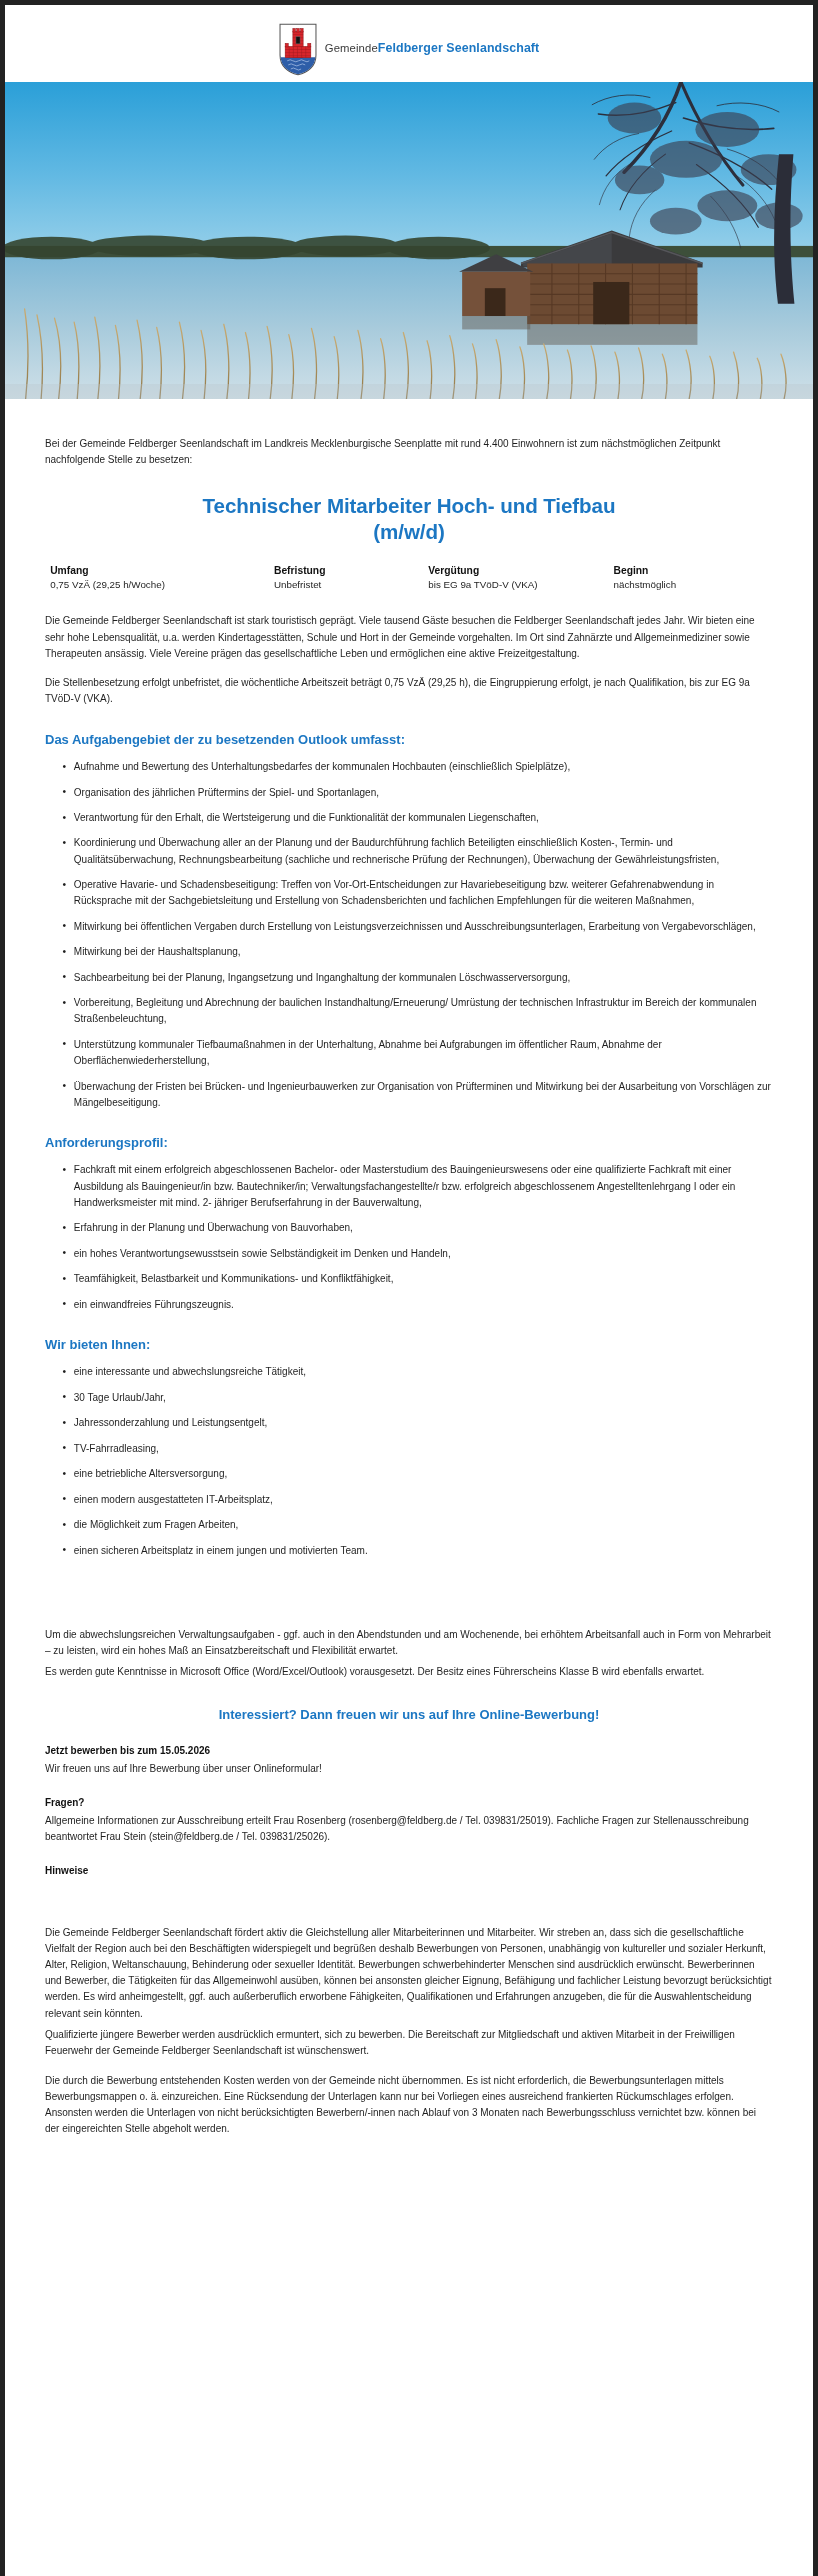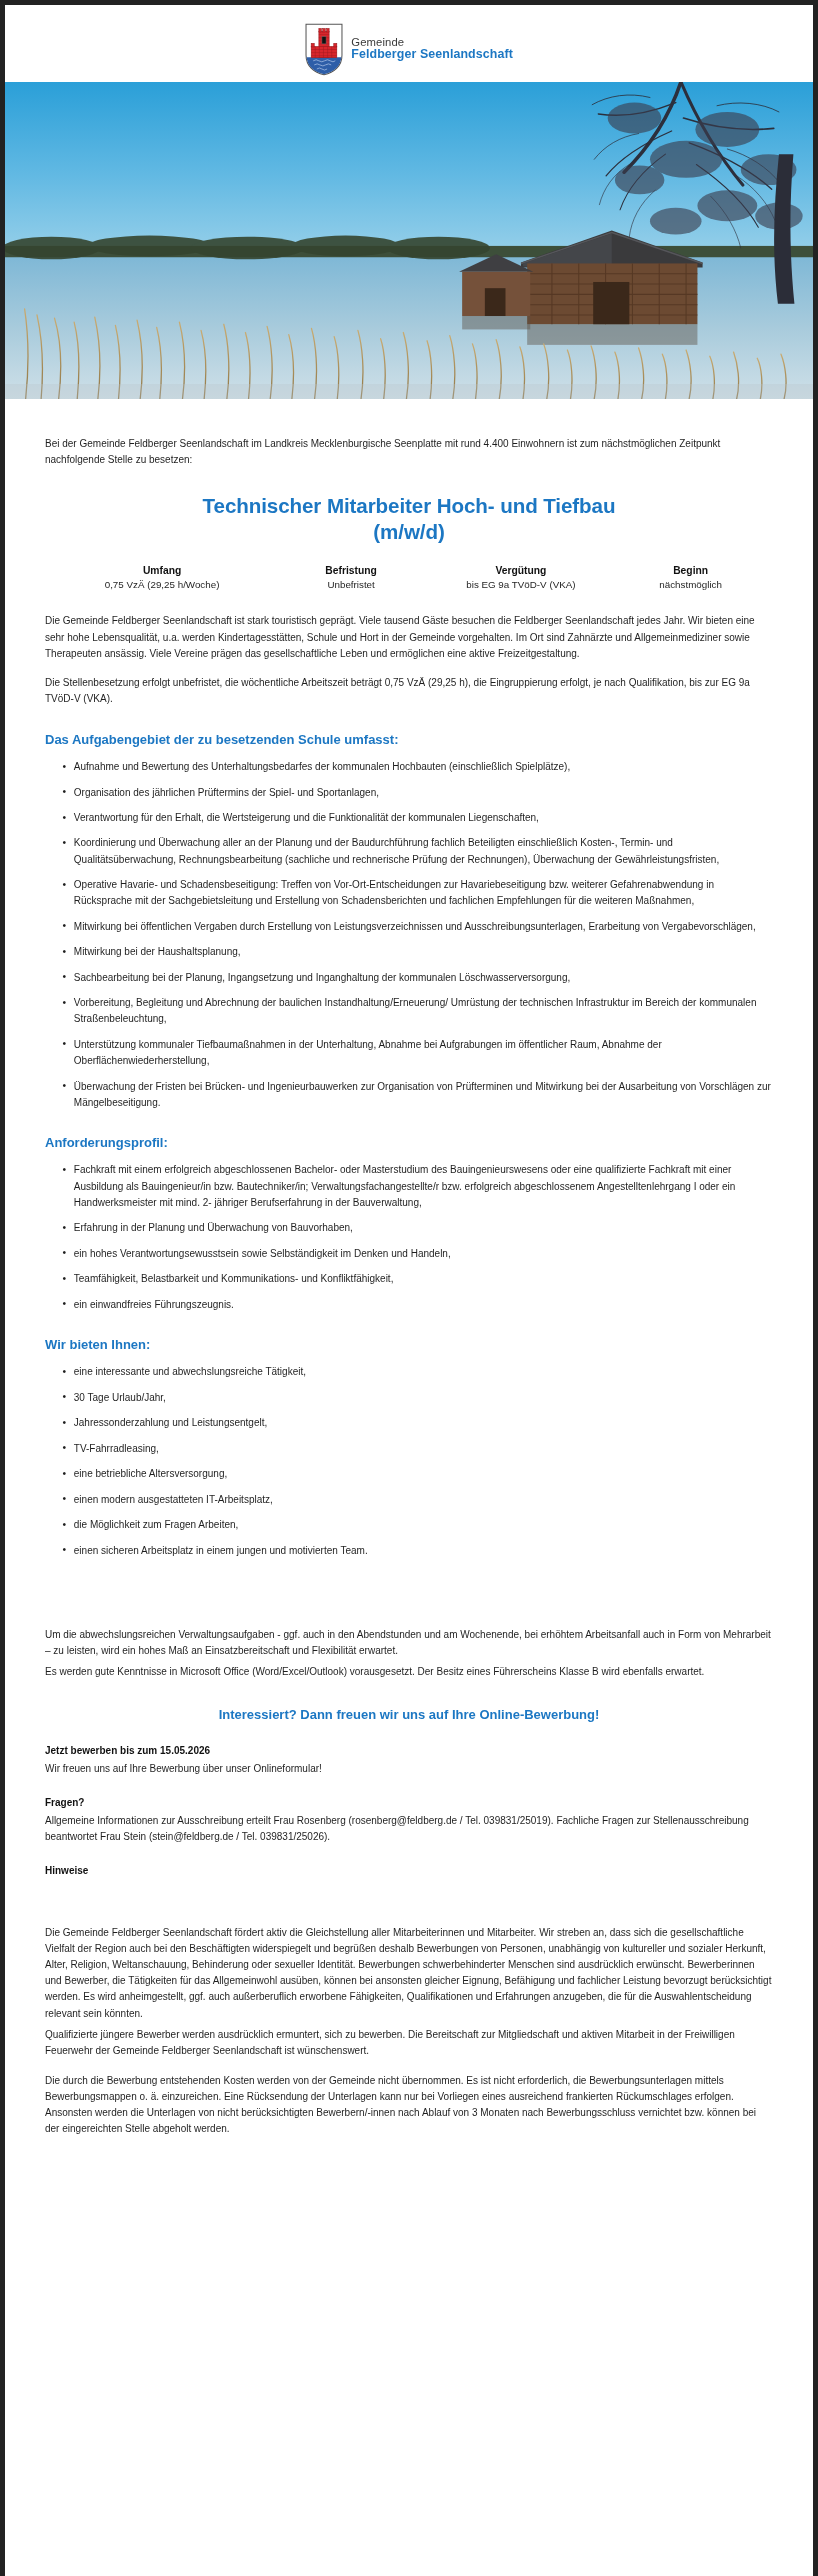--- a/index.html
+++ b/index.html
@@ -38,21 +38,21 @@
     align-items: center;
     gap: 8.2px;
   }
   .crest {
     width: 38px;
     height: 53px;
     flex: 0 0 auto;
   }
   .logo-text {
     display: flex;
-    flex-direction: column;
+    flex-direction: row;
     justify-content: center;
     line-height: 1.12;
   }
   .logo-line1 {
     font-size: 11.3px;
     color: #3a3a3a;
     letter-spacing: 0.1px;
   }
   .logo-line2 {
     font-size: 12.4px;
@@ -91,21 +91,20 @@
     text-align: center;
     line-height: 1.24;
     margin: 25px 0 20.6px 0;
     letter-spacing: -0.1px;
   }
 
   
   .facts {
     display: grid;
     grid-template-columns: 1.45fr 1fr 1.2fr 1fr;
-    text-align: center;
     margin: 8px 0 23px 0;
     padding: 0 5.2px;
   }
   .fact-label {
     font-size: 10.3px;
     font-weight: bold;
     padding-bottom: 3.6px;
     color: #111;
   }
   .fact-value {
@@ -356,21 +355,21 @@
       <div class="fact-value">0,75 VzÄ (29,25 h/Woche)</div>
       <div class="fact-value">Unbefristet</div>
       <div class="fact-value">bis EG 9a TVöD-V (VKA)</div>
       <div class="fact-value">nächstmöglich</div>
     </div>
 
     <p class="body">Die Gemeinde Feldberger Seenlandschaft ist stark touristisch geprägt. Viele tausend Gäste besuchen die Feldberger Seenlandschaft jedes Jahr. Wir bieten eine sehr hohe Lebensqualität, u.a. werden Kindertagesstätten, Schule und Hort in der Gemeinde vorgehalten. Im Ort sind Zahnärzte und Allgemeinmediziner sowie Therapeuten ansässig. Viele Vereine prägen das gesellschaftliche Leben und ermöglichen eine aktive Freizeitgestaltung.</p>
 
     <p class="body">Die Stellenbesetzung erfolgt unbefristet, die wöchentliche Arbeitszeit beträgt 0,75 VzÄ (29,25 h), die Eingruppierung erfolgt, je nach Qualifikation, bis zur EG 9a TVöD-V (VKA).</p>
 
-    <h2 class="section">Das Aufgabengebiet der zu besetzenden Schule umfasst:</h2>
+    <h2 class="section">Das Aufgabengebiet der zu besetzenden Outlook umfasst:</h2>
     <ul class="bullets">
       <li>Aufnahme und Bewertung des Unterhaltungsbedarfes der kommunalen Hochbauten (einschließlich Spielplätze),</li>
       <li>Organisation des jährlichen Prüftermins der Spiel- und Sportanlagen,</li>
       <li>Verantwortung für den Erhalt, die Wertsteigerung und die Funktionalität der kommunalen Liegenschaften,</li>
       <li>Koordinierung und Überwachung aller an der Planung und der Baudurchführung fachlich Beteiligten einschließlich Kosten-, Termin- und Qualitätsüberwachung, Rechnungsbearbeitung (sachliche und rechnerische Prüfung der Rechnungen), Überwachung der Gewährleistungsfristen,</li>
       <li>Operative Havarie- und Schadensbeseitigung: Treffen von Vor-Ort-Entscheidungen zur Havariebeseitigung bzw. weiterer Gefahrenabwendung in Rücksprache mit der Sachgebietsleitung und Erstellung von Schadensberichten und fachlichen Empfehlungen für die weiteren Maßnahmen,</li>
       <li>Mitwirkung bei öffentlichen Vergaben durch Erstellung von Leistungsverzeichnissen und Ausschreibungsunterlagen, Erarbeitung von Vergabevorschlägen,</li>
       <li>Mitwirkung bei der Haushaltsplanung,</li>
       <li>Sachbearbeitung bei der Planung, Ingangsetzung und Inganghaltung der kommunalen Löschwasserversorgung,</li>
       <li>Vorbereitung, Begleitung und Abrechnung der baulichen Instandhaltung/Erneuerung/ Umrüstung der technischen Infrastruktur im Bereich der kommunalen Straßenbeleuchtung,</li>

